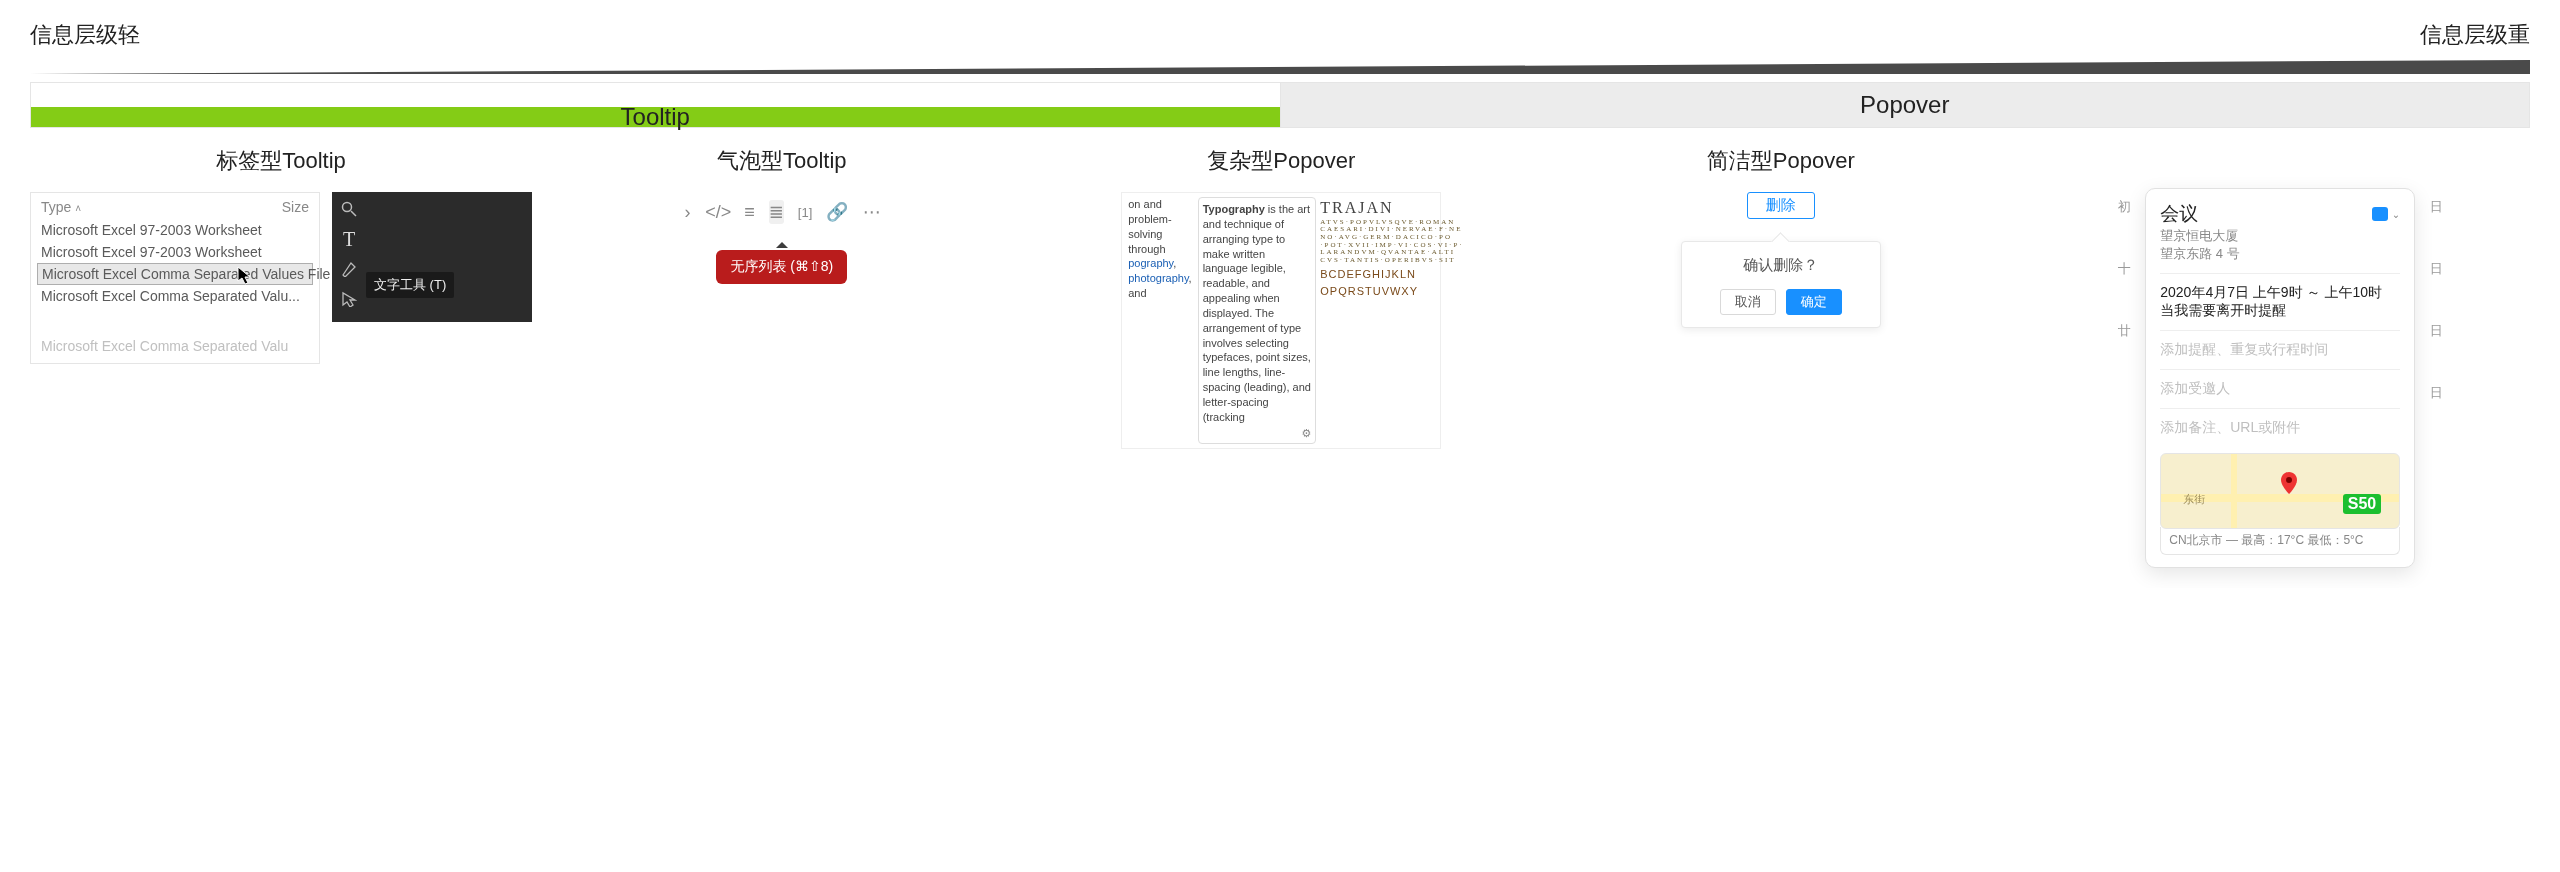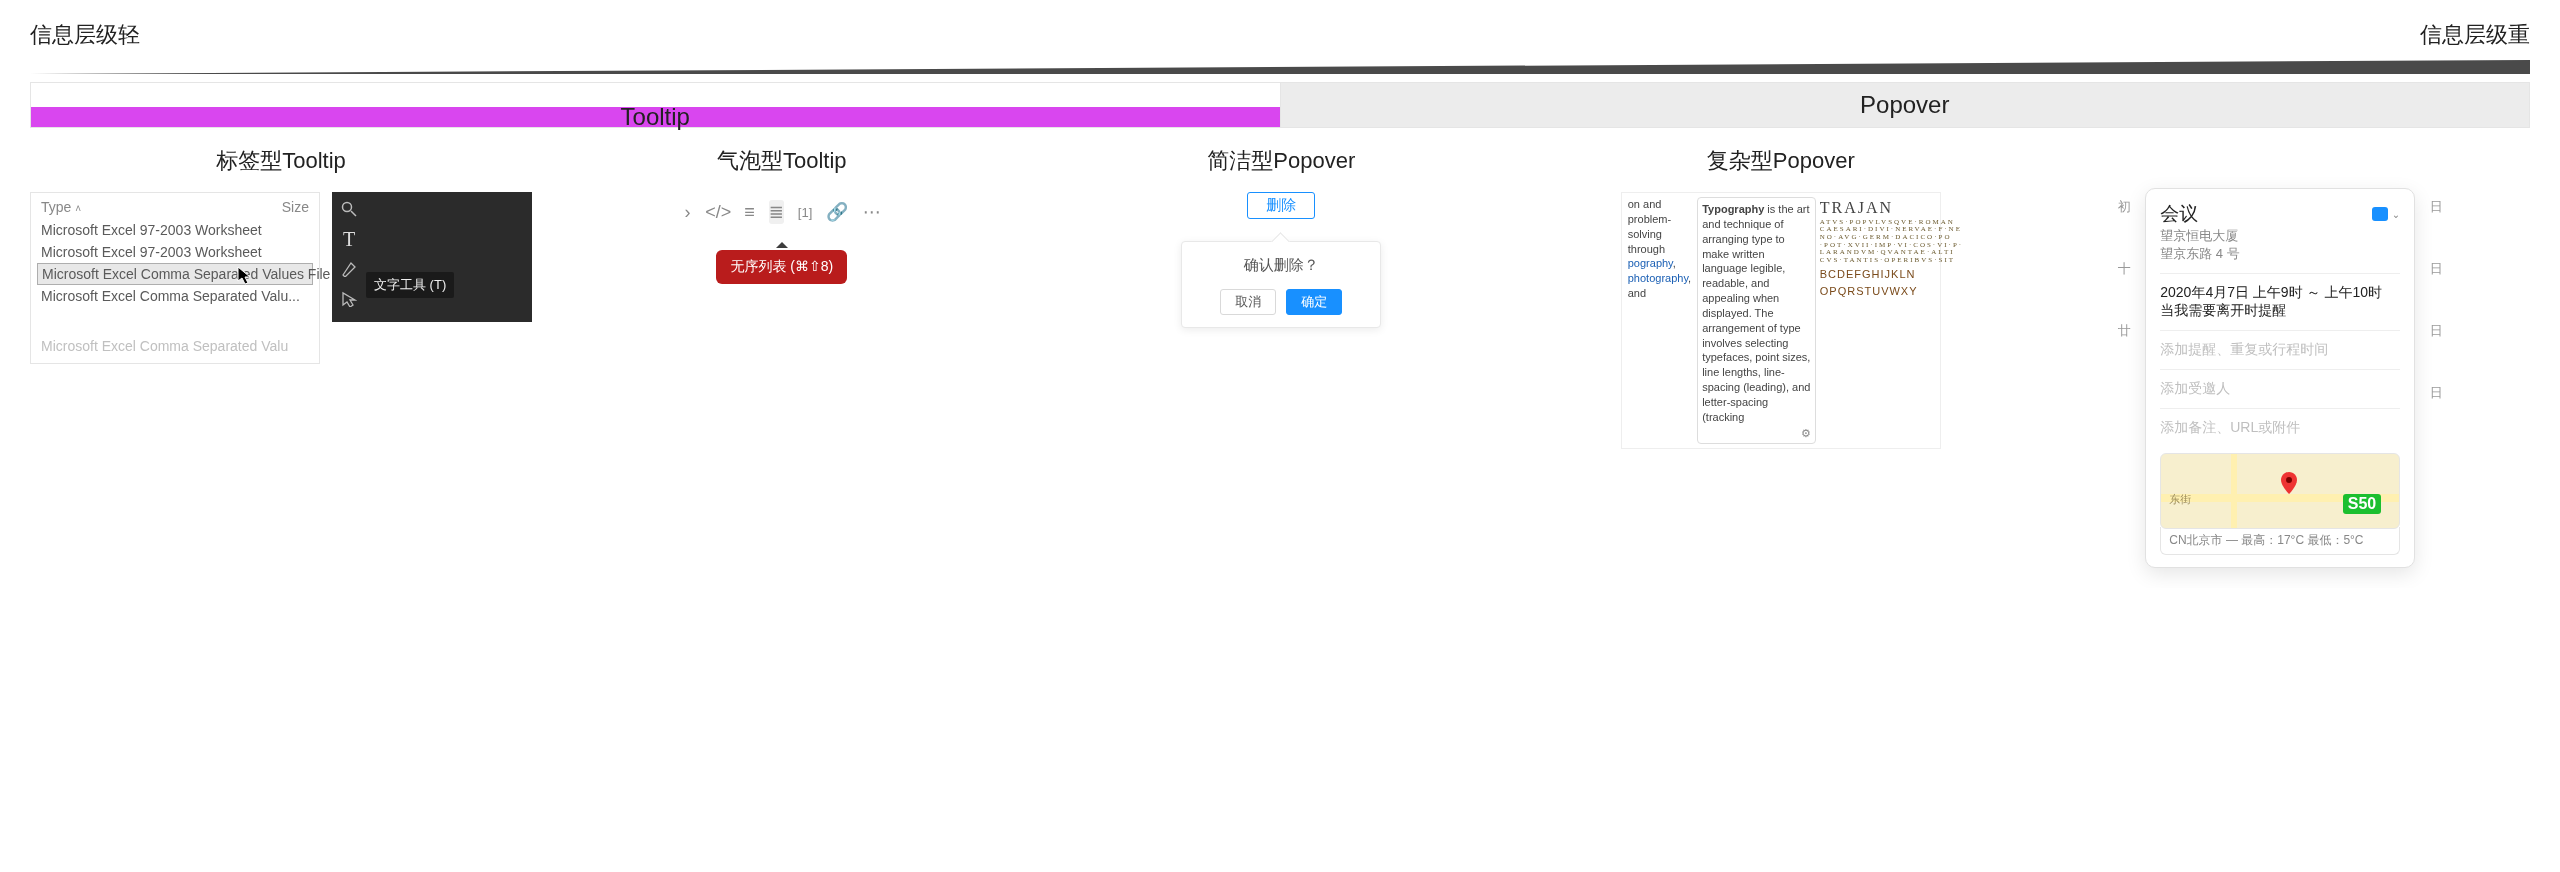--- a/index.html
+++ b/index.html
@@ -18,21 +18,21 @@
   }
   .wrap { width: 2560px; padding: 20px 30px; }
 
   
   .labels { display: flex; justify-content: space-between; font-size: 22px; margin-bottom: 10px; }
   .wedge { position: relative; height: 14px; margin-bottom: 8px; }
   .wedge svg { width: 100%; height: 14px; display:block; }
   .tabs { display: flex; height: 46px; border: 1px solid #e5e5e5; }
   .tab { flex: 1; display: flex; align-items: center; justify-content: center; font-size: 24px; }
   .tab + .tab { border-left: 1px solid #e5e5e5; }
-  .tab.active { background: #d946ef; margin-top: 24px; }
+  .tab.active { background: #84cc16; margin-top: 24px; }
   .tab.inactive { background: #ececec; }
 
   .cols { display: flex; margin-top: 18px; }
   .col { flex: 1; display: flex; flex-direction: column; align-items: center; gap: 16px; }
   .col-title { font-size: 22px; }
 
   
   .ex1 { display:flex; gap:12px; }
   .explorer { width:290px; border:1px solid #e5e5e5; padding:6px 10px; font-size:14px; color:#5a5a5a; }
   .explorer .head { display:flex; justify-content:space-between; color:#888; margin-bottom:4px; }
@@ -91,21 +91,21 @@
   .subtle { color:#888; font-size:13px; }
   .sec { border-top:1px solid #eee; margin-top:10px; padding-top:10px; }
   .ph { color:var(--light-grey); }
   .map { height:76px; border:1px solid #e5e5e5; border-radius:6px; background:
       linear-gradient(#f7efce,#f7efce); position:relative; overflow:hidden; }
   .road { position:absolute; left:0; right:0; top:40px; height:8px; background:#fff0b0; }
   .road2 { position:absolute; left:70px; top:0; bottom:0; width:6px; background:#fff0b0; }
   .pin { position:absolute; left:120px; top:18px; }
   .pin svg { display:block; }
   .shield { position:absolute; right:18px; top:40px; background:#1bbf2f; color:#fff; font-size:16px; padding:1px 5px; border-radius:3px; font-weight:600; }
-  .map-label { position:absolute; left:8px; top:38px; font-size:11px; color:#9c8c5a; }
+  .map-label { position:absolute; left:22px; top:38px; font-size:11px; color:#9c8c5a; }
   .weather { border:1px solid #e5e5e5; border-top:0; border-radius:0 0 6px 6px; padding:5px 8px; font-size:12px; color:#888; margin-top:-2px; }
 
   .cursor svg, .pin svg { overflow:visible; }
 </style>
 </head>
 <body>
 
 <div class="wrap">
 
   <div class="labels">
@@ -185,34 +185,20 @@
           <span class="t-icon">🔗</span>
           <span class="t-icon">⋯</span>
         </div>
         <div class="bubble">
           <span>无序列表</span> <span>(⌘⇧8)</span>
         </div>
       </div>
     </div>
 
     <div class="col">
-      <div class="col-title">简洁型Popover</div>
-      <div class="ex3">
-        <div class="link-btn">删除</div>
-        <div class="popcard">
-          <div class="q">确认删除？</div>
-          <div class="btns">
-            <div class="btn ghost">取消</div>
-            <div class="btn primary">确定</div>
-          </div>
-        </div>
-      </div>
-    </div>
-
-    <div class="col">
       <div class="col-title">复杂型Popover</div>
       <div class="ex4">
         <div class="txt">
           <span>on and problem-solving through</span>
           <a>pography</a>,
           <a>photography</a>, and<br>
           <div class="card" style="float:right; width:auto; border:none; padding:0; margin:0;"></div>
         </div>
         <div class="card">
           <span><b>Typography</b><span> is the art and technique of arranging type to make written language legible, readable, and appealing when displayed. The arrangement of type involves selecting typefaces, point sizes, line lengths, line-spacing (leading), and letter-spacing (tracking</span></span>
@@ -221,20 +207,34 @@
         <div class="trajan">
           <div class="big l1">TRAJAN</div>
           <div class="big l2">ATVS·POPVLVSQVE·ROMAN</div>
           <div class="big l2">CAESARI·DIVI·NERVAE·F·NE</div>
           <div class="big l2">NO·AVG·GERM·DACICO·PO</div>
           <div class="big l2">·POT·XVII·IMP·VI·COS·VI·P·</div>
           <div class="big l2">LARANDVM·QVANTAE·ALTI</div>
           <div class="big l2">CVS·TANTIS·OPERIBVS·SIT</div>
           <div class="abc">BCDEFGHIJKLN</div>
           <div class="abc">OPQRSTUVWXY</div>
+        </div>
+      </div>
+    </div>
+
+    <div class="col">
+      <div class="col-title">简洁型Popover</div>
+      <div class="ex3">
+        <div class="link-btn">删除</div>
+        <div class="popcard">
+          <div class="q">确认删除？</div>
+          <div class="btns">
+            <div class="btn ghost">取消</div>
+            <div class="btn primary">确定</div>
+          </div>
         </div>
       </div>
     </div>
 
     <div class="col">
       <div class="col-title">&nbsp;</div>
       <div class="ex5">
         <div class="cal-col">
           <span>初</span>
           <span>十</span>

